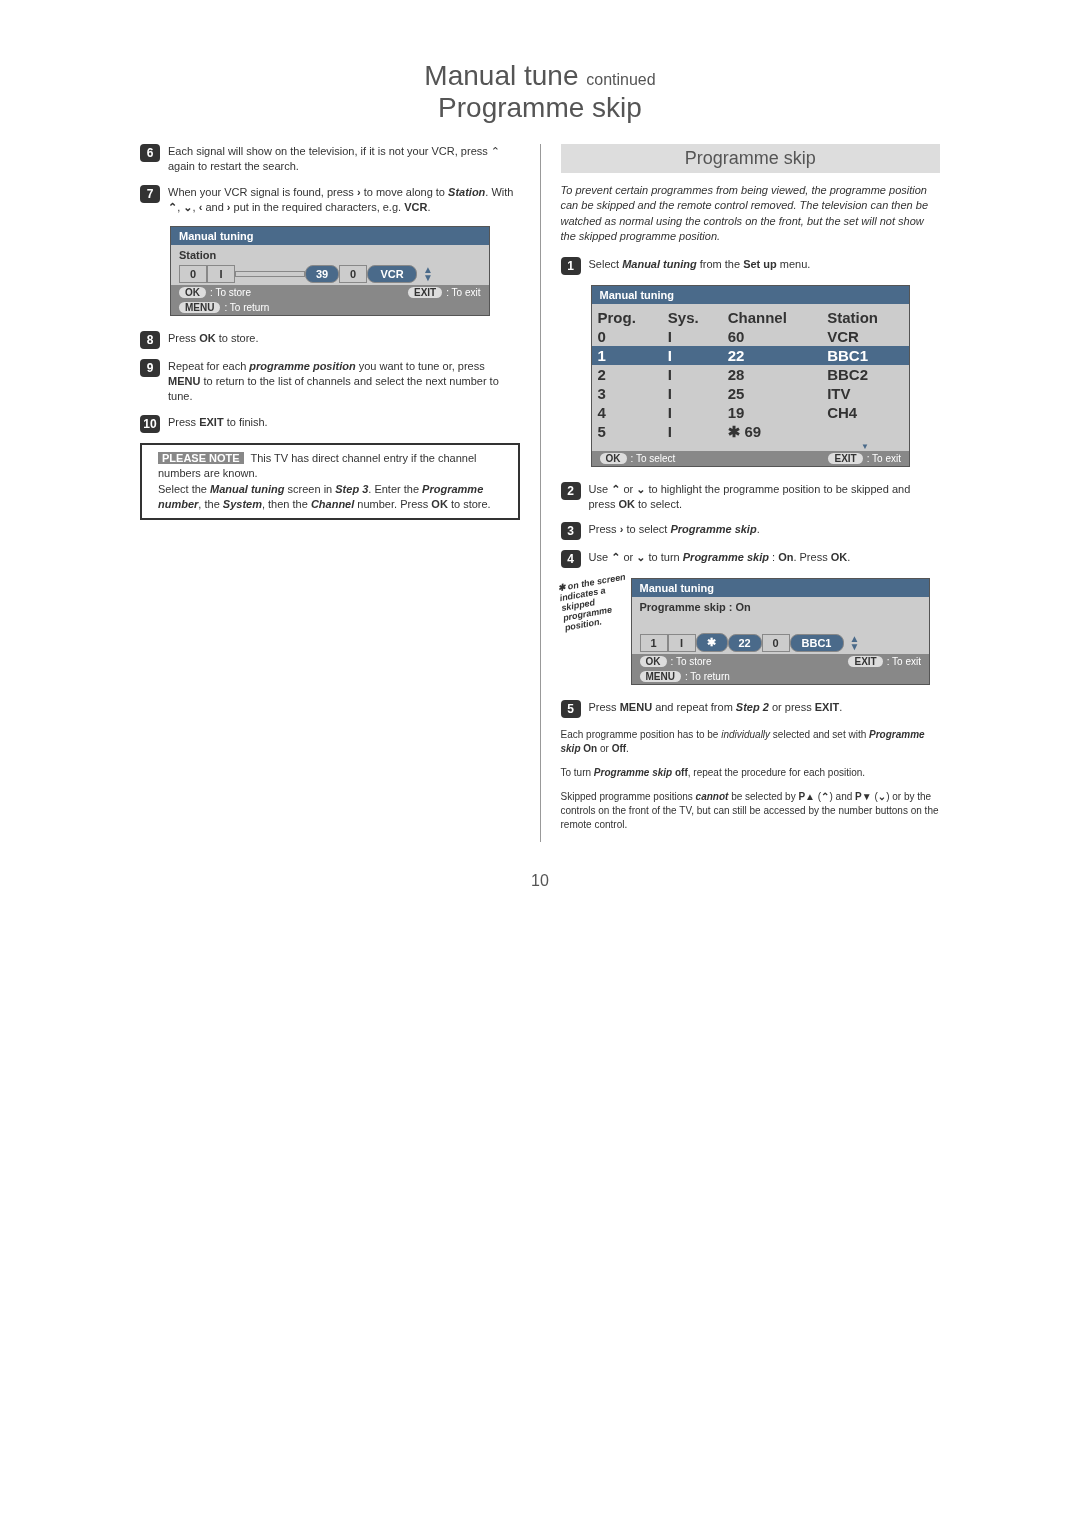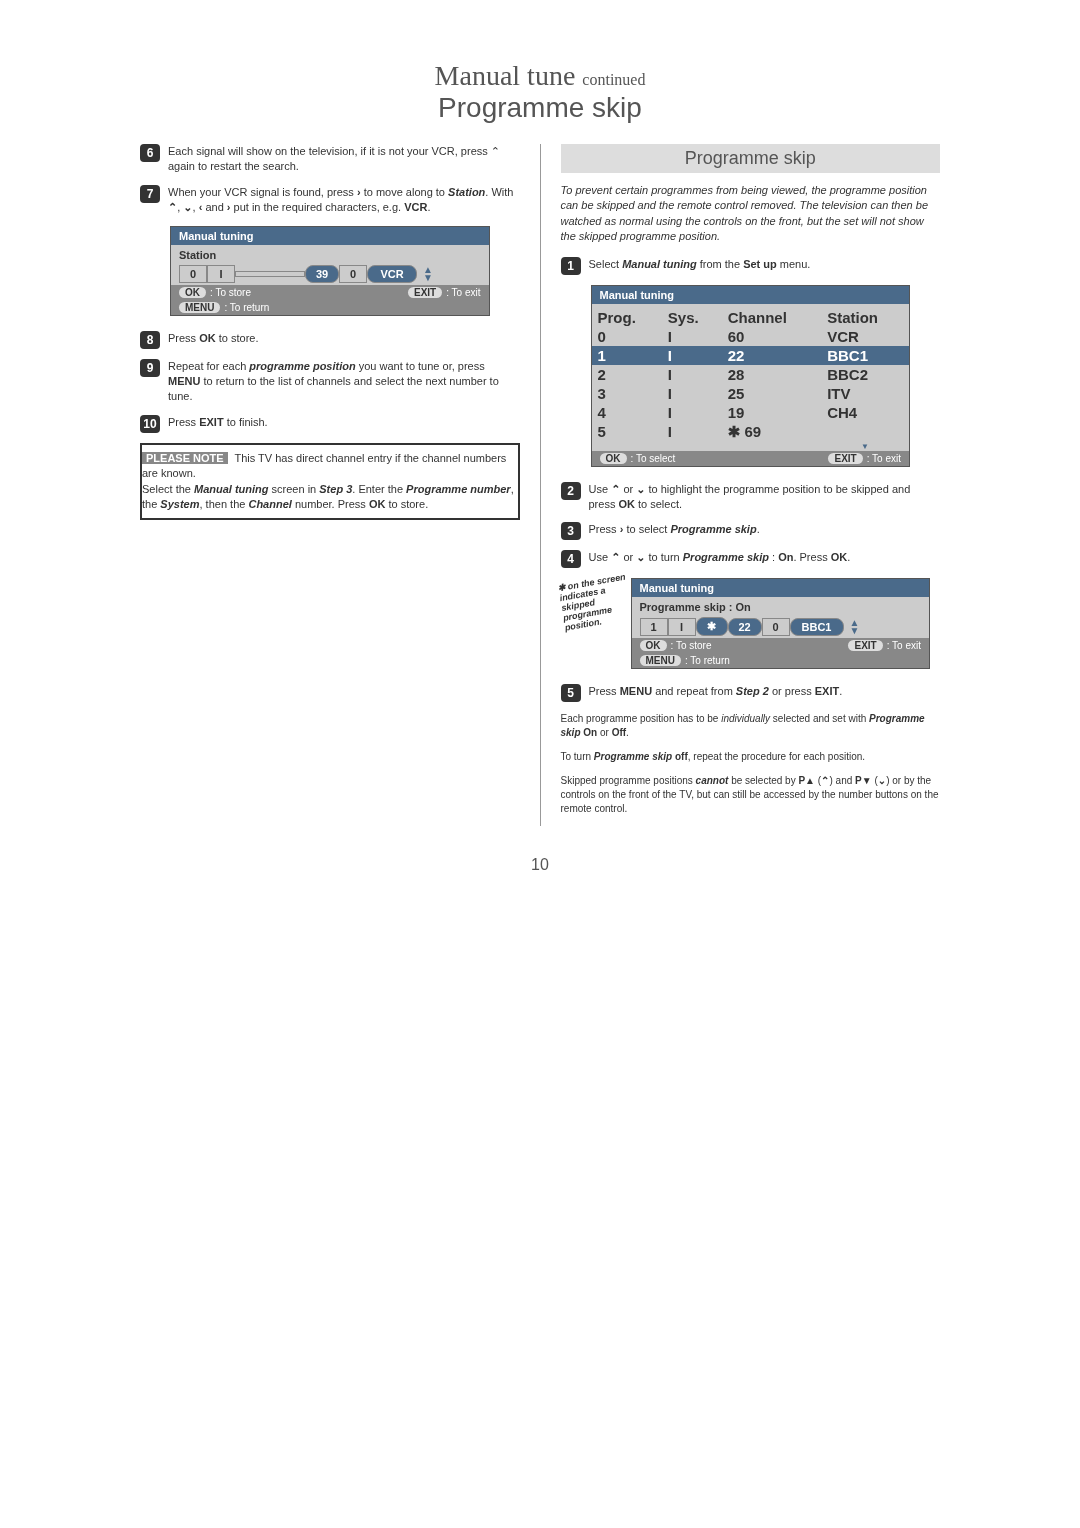--- a/index.html
+++ b/index.html
@@ -17,21 +17,20 @@
   position: relative;
 }
 .page-title {
   text-align: center;
   margin-bottom: 20px;
 }
 .page-title .line1 {
   font-size: 28px;
   font-weight: normal;
   color: #555;
-  font-family: Liberation Serif, serif;
 }
 .page-title .line1 .small {
   font-size: 16px;
 }
 .page-title .line2 {
   font-size: 28px;
   font-weight: normal;
   color: #555;
 }
 .columns {
@@ -132,21 +131,21 @@
   flex-direction: column;
   align-items: stretch;
 }
 .osd-footer .frow {
   display: flex;
   gap: 4px;
   align-items: center;
 }
 .note-box {
   border: 2px solid #333;
-  padding: 6px 0;
+  padding: 6px 16px;
   font-size: 11px;
   line-height: 1.4;
   margin-top: 10px;
 }
 .note-box .badge {
   background: #888;
   color: #fff;
   font-variant: small-caps;
   font-weight: bold;
   padding: 0 4px;
@@ -366,21 +365,21 @@
       <div class="step">
         <div class="step-num">4</div>
         <div class="step-text">Use <b>⌃</b> or <b>⌄</b> to turn <b><i>Programme skip</i></b> : <b>On</b>. Press <b>OK</b>.</div>
       </div>
 
       <div class="osd-with-label">
         <div class="skip-label">✱ on the screen indicates a skipped programme position.</div>
         <div class="osd">
           <div class="osd-header">Manual tuning</div>
           <div class="osd-body">
-            <div style="font-weight:bold; margin-bottom:4px;">Programme skip : On</div>
+            <div style="font-weight:bold; margin-bottom:20px;">Programme skip : On</div>
             <div class="osd-row">
               <div class="osd-cell" style="width:18px">1</div>
               <div class="osd-cell" style="width:18px">I</div>
               <div class="osd-cell dark" style="width:22px">✱</div>
               <div class="osd-cell dark" style="width:24px">22</div>
               <div class="osd-cell" style="width:18px">0</div>
               <div class="osd-cell dark" style="width:44px">BBC1</div>
               <div class="osd-arrows">
                   <span>▲</span>
                   <span>▼</span>

